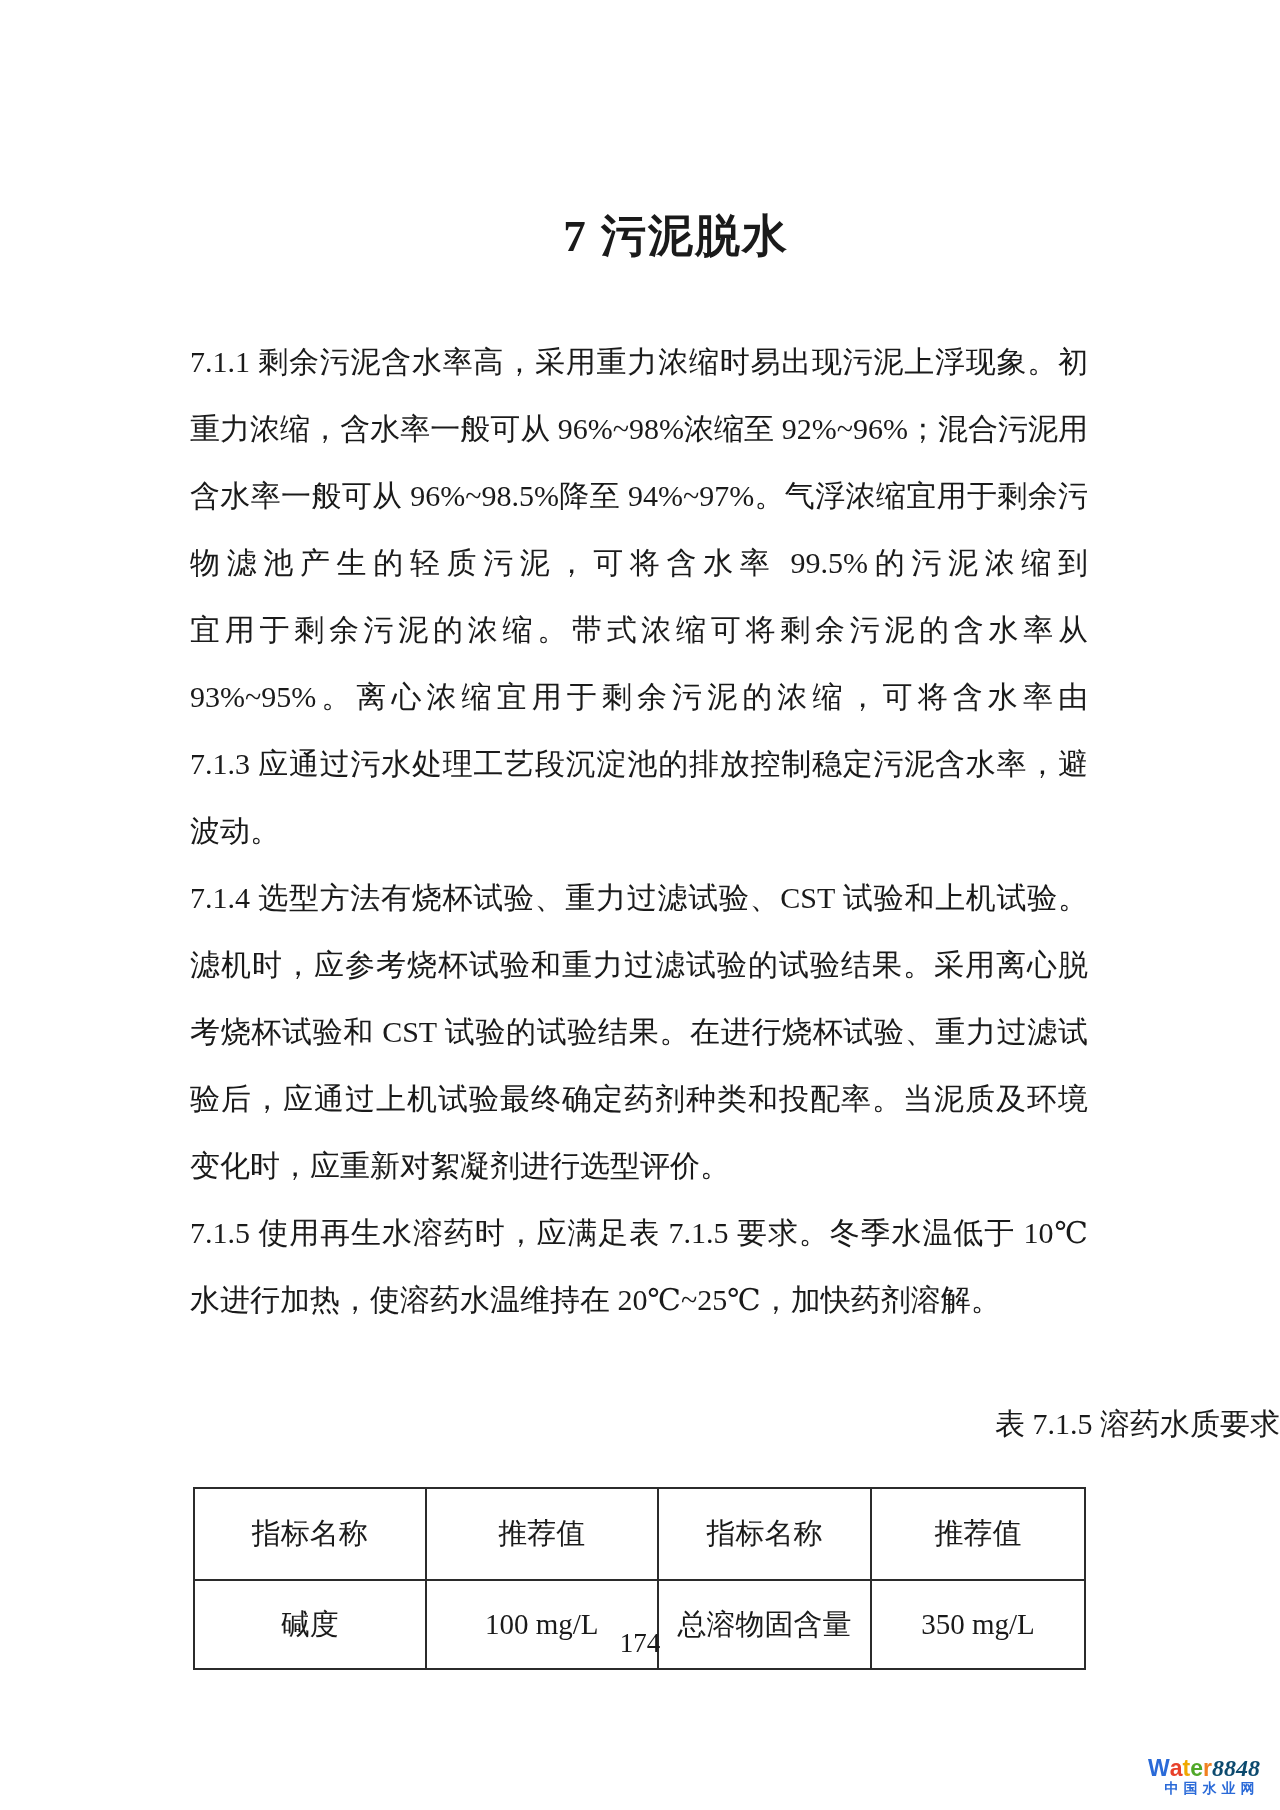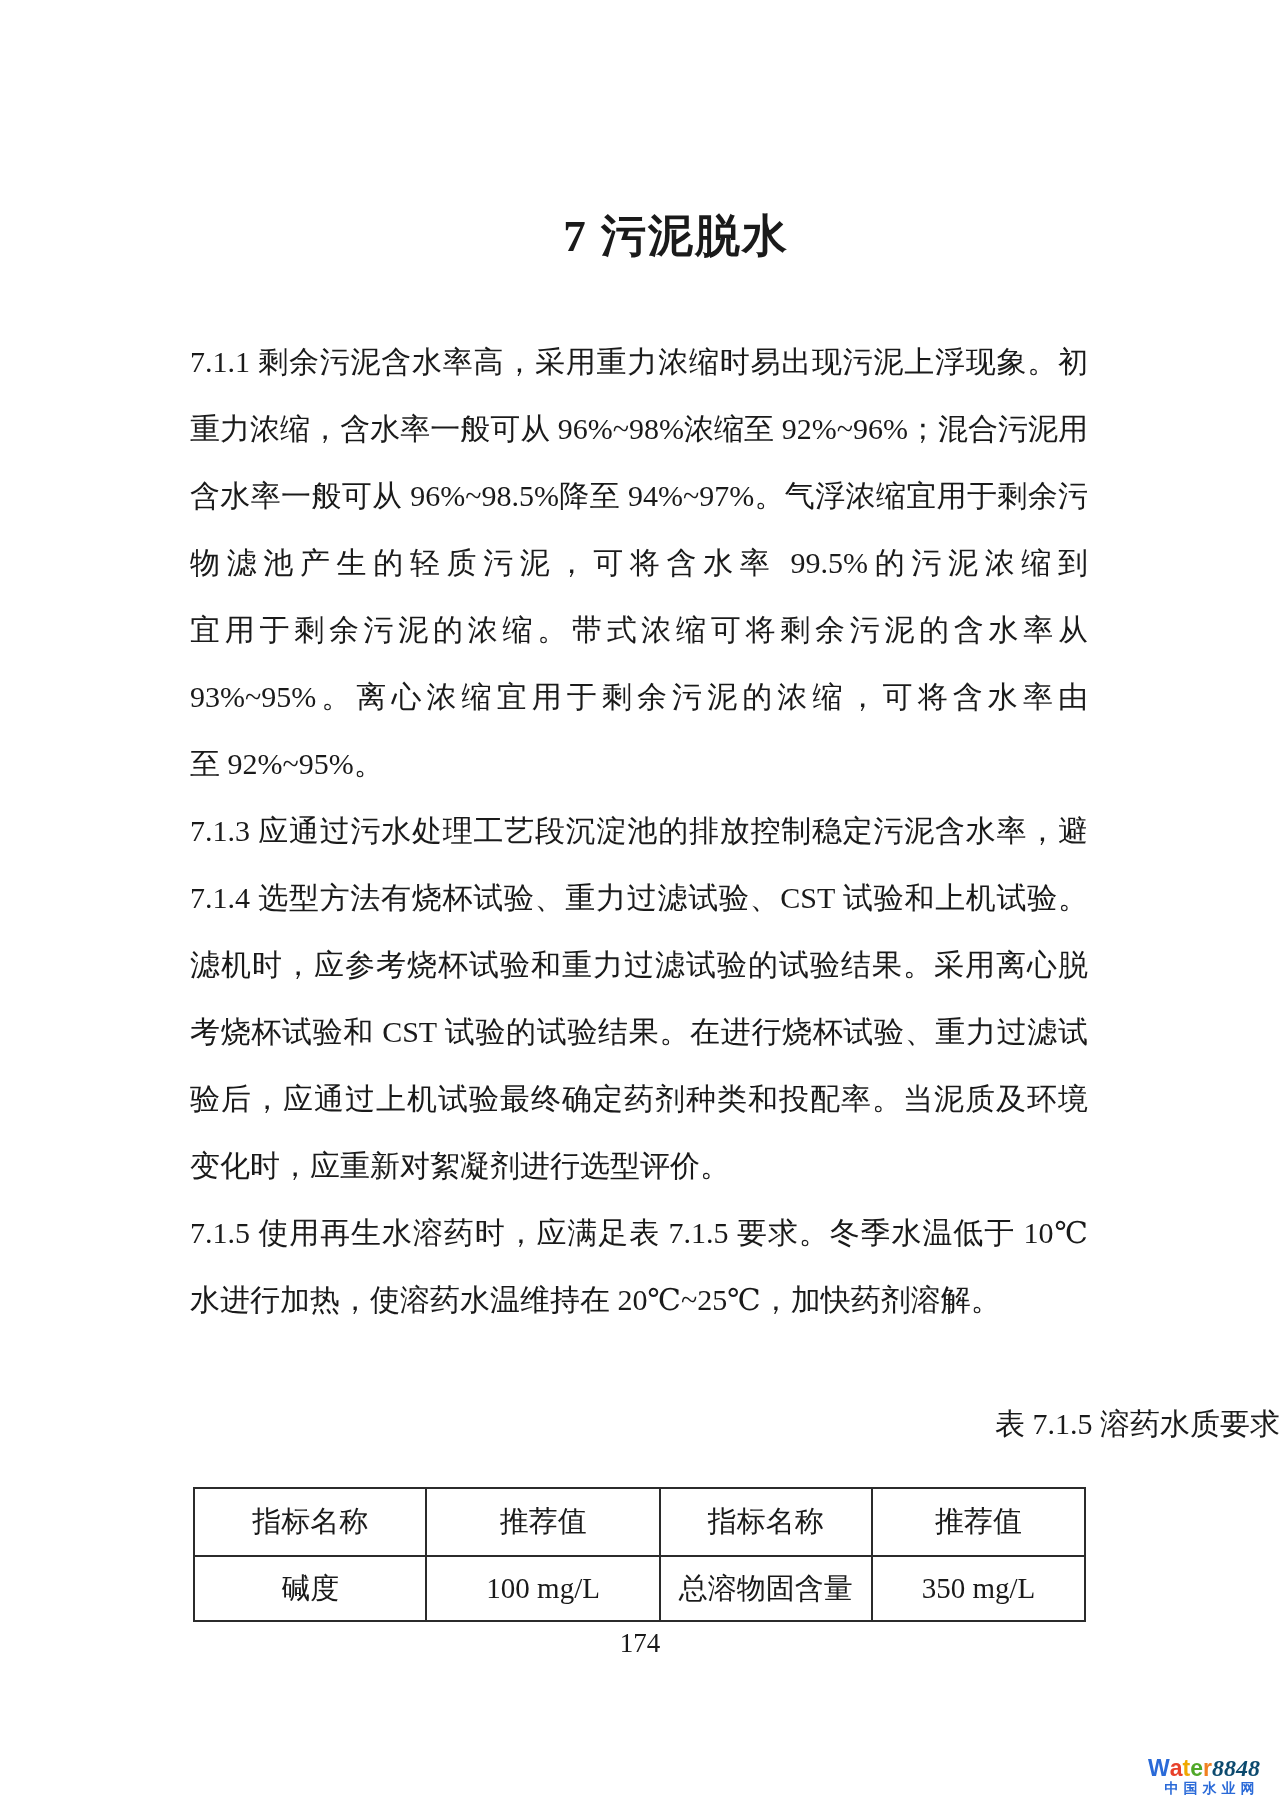--- a/index.html
+++ b/index.html
@@ -62,21 +62,21 @@
     width: 893px;
     border-collapse: collapse;
     table-layout: fixed;
   }
   .water-table th, .water-table td {
     border: 2px solid #2b2b2b;
     text-align: center;
     vertical-align: middle;
     font-size: 29px;
     font-weight: normal;
-    padding: 0;
+    padding: 12px;
   }
   .water-table th { height: 66px; }
   .water-table td { height: 63px; }
   .col1 { width: 26.1%; }
   .col2 { width: 26.2%; }
   .col3 { width: 23.8%; }
   .col4 { width: 23.9%; }
   .page-number {
     position: absolute;
     top: 1628px;
@@ -135,25 +135,25 @@
 
   <div class="content">
 
     <div class="para">
       <div class="line">7.1.1 剩余污泥含水率高，采用重力浓缩时易出现污泥上浮现象。初沉池污泥用</div>
       <div class="line">重力浓缩，含水率一般可从 96%~98%浓缩至 92%~96%；混合污泥用重力浓缩，</div>
       <div class="line">含水率一般可从 96%~98.5%降至 94%~97%。气浮浓缩宜用于剩余污泥和曝气生</div>
       <div class="line">物滤池产生的轻质污泥，可将含水率 99.5%的污泥浓缩到 94%~96%。带式浓缩</div>
       <div class="line">宜用于剩余污泥的浓缩。带式浓缩可将剩余污泥的含水率从 99.2%~99.5%浓缩至</div>
       <div class="line">93%~95%。离心浓缩宜用于剩余污泥的浓缩，可将含水率由 99.2%~99.5%浓缩</div>
-      <div class="line last">至 92%~95%。</div>
     </div>
 
     <div class="para">
       <div class="line">7.1.3 应通过污水处理工艺段沉淀池的排放控制稳定污泥含水率，避免发生较大</div>
+      <div class="line last">波动。</div>
     </div>
 
     <div class="para">
       <div class="line">7.1.4 选型方法有烧杯试验、重力过滤试验、CST 试验和上机试验。采用带式压</div>
       <div class="line">滤机时，应参考烧杯试验和重力过滤试验的试验结果。采用离心脱水机时，应参</div>
       <div class="line">考烧杯试验和 CST 试验的试验结果。在进行烧杯试验、重力过滤试验、CST 试</div>
       <div class="line">验后，应通过上机试验最终确定药剂种类和投配率。当泥质及环境温度发生较大</div>
       <div class="line last">变化时，应重新对絮凝剂进行选型评价。</div>
     </div>
 

